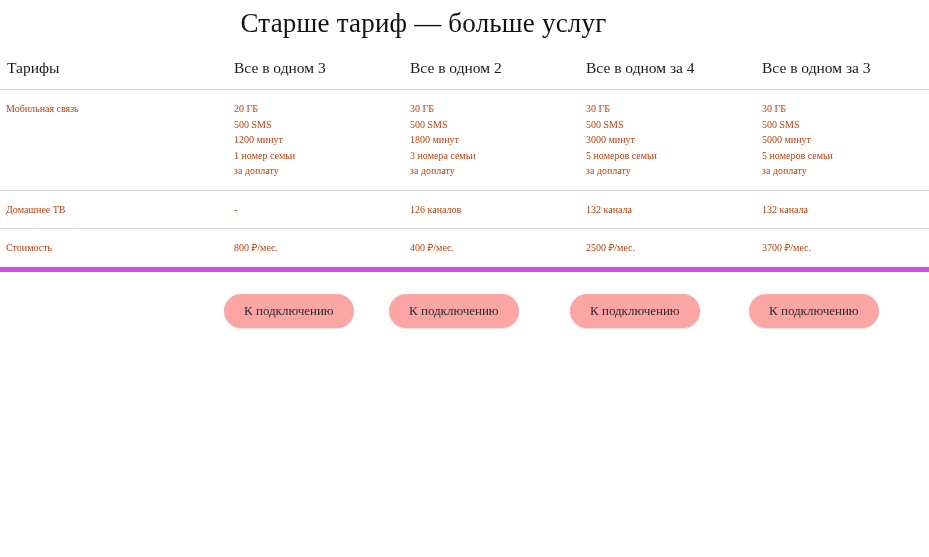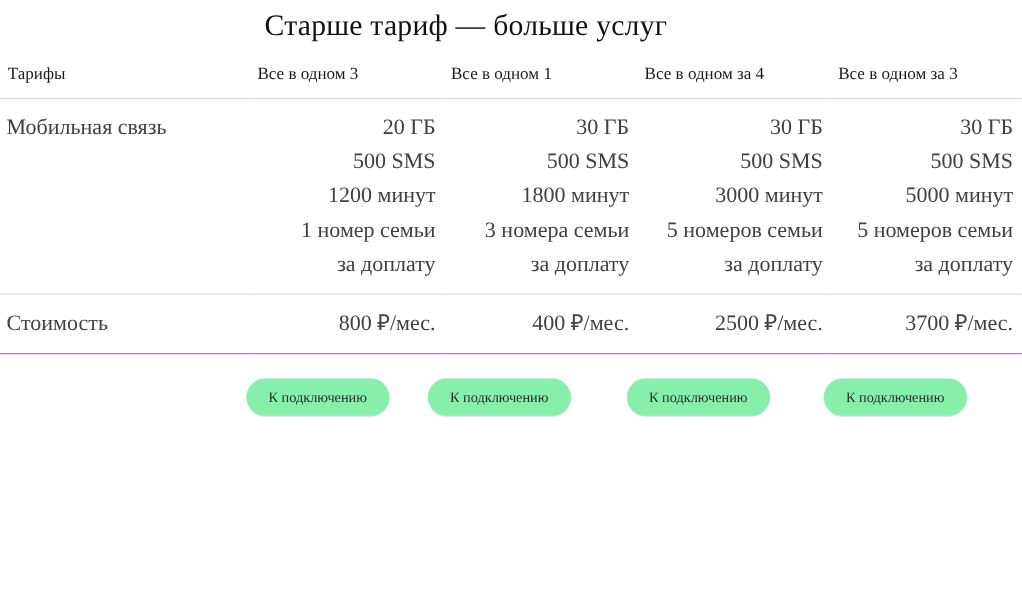--- a/index.html
+++ b/index.html
@@ -46,49 +46,48 @@
     font-size: 15.5px;
     color: #1a1a1a;
     padding: 6px 8px 12px 6px;
     vertical-align: top;
     border-bottom: 1px solid #d7d7d7;
   }
   thead th.first-col { padding-left: 7px; }
 
   tbody td {
     vertical-align: top;
-    font-size: 20px;
-    color: #404040;
+    font-size: 10px;
+    color: #c2410c;
     padding: 11px 8px 11px 6px;
     border-bottom: 1px solid #d7d7d7;
     line-height: 1.55;
   }
   tbody tr:last-child td {
-    border-bottom: 1px solid #d946ef;
+    border-bottom: 5px solid #d946ef;
   }
   td.label-cell {
     padding-left: 6px;
     white-space: pre-line;
   }
   td.value-cell {
     white-space: pre-line;
-    text-align: right;
   }
   .buttons-row {
     position: relative;
     width: 929px;
     height: 70px;
   }
   .btn-wrap {
     position: absolute;
     top: 22px;
   }
   .cta-button {
     display: inline-block;
-    background: #86efac;
+    background: #fca5a5;
     color: #2b2b2b;
     border: none;
     border-radius: 17px;
     font-family: "Liberation Serif", serif;
     font-size: 13px;
     padding: 9px 20px;
     cursor: pointer;
     white-space: nowrap;
     box-shadow: 0 1px 1px rgba(0,0,0,0.12);
   }
@@ -105,21 +104,21 @@
       <col class="c0">
         <col class="c1">
         <col class="c2">
         <col class="c3">
         <col class="c4">
     </colgroup>
     <thead>
       <tr>
         <th class="first-col">Тарифы</th>
         <th>Все в одном 3</th>
-        <th>Все в одном 1</th>
+        <th>Все в одном 2</th>
         <th>Все в одном за 4</th>
         <th>Все в одном за 3</th>
       </tr>
     </thead>
     <tbody>
       <tr>
         <td class="label-cell">Мобильная связь</td>
         <td class="value-cell">20 ГБ
 500 SMS
 1200 минут
@@ -135,20 +134,27 @@
 3000 минут
 5 номеров семьи
 за доплату</td>
         <td class="value-cell">30 ГБ
 500 SMS
 5000 минут
 5 номеров семьи
 за доплату</td>
       </tr>
       <tr>
+        <td class="label-cell">Домашнее ТВ</td>
+        <td class="value-cell">-</td>
+        <td class="value-cell">126 каналов</td>
+        <td class="value-cell">132 канала</td>
+        <td class="value-cell">132 канала</td>
+      </tr>
+      <tr>
         <td class="label-cell">Стоимость</td>
         <td class="value-cell">800 ₽/мес.</td>
         <td class="value-cell">400 ₽/мес.</td>
         <td class="value-cell">2500 ₽/мес.</td>
         <td class="value-cell">3700 ₽/мес.</td>
       </tr>
     </tbody>
   </table>
 
   <div class="buttons-row">

